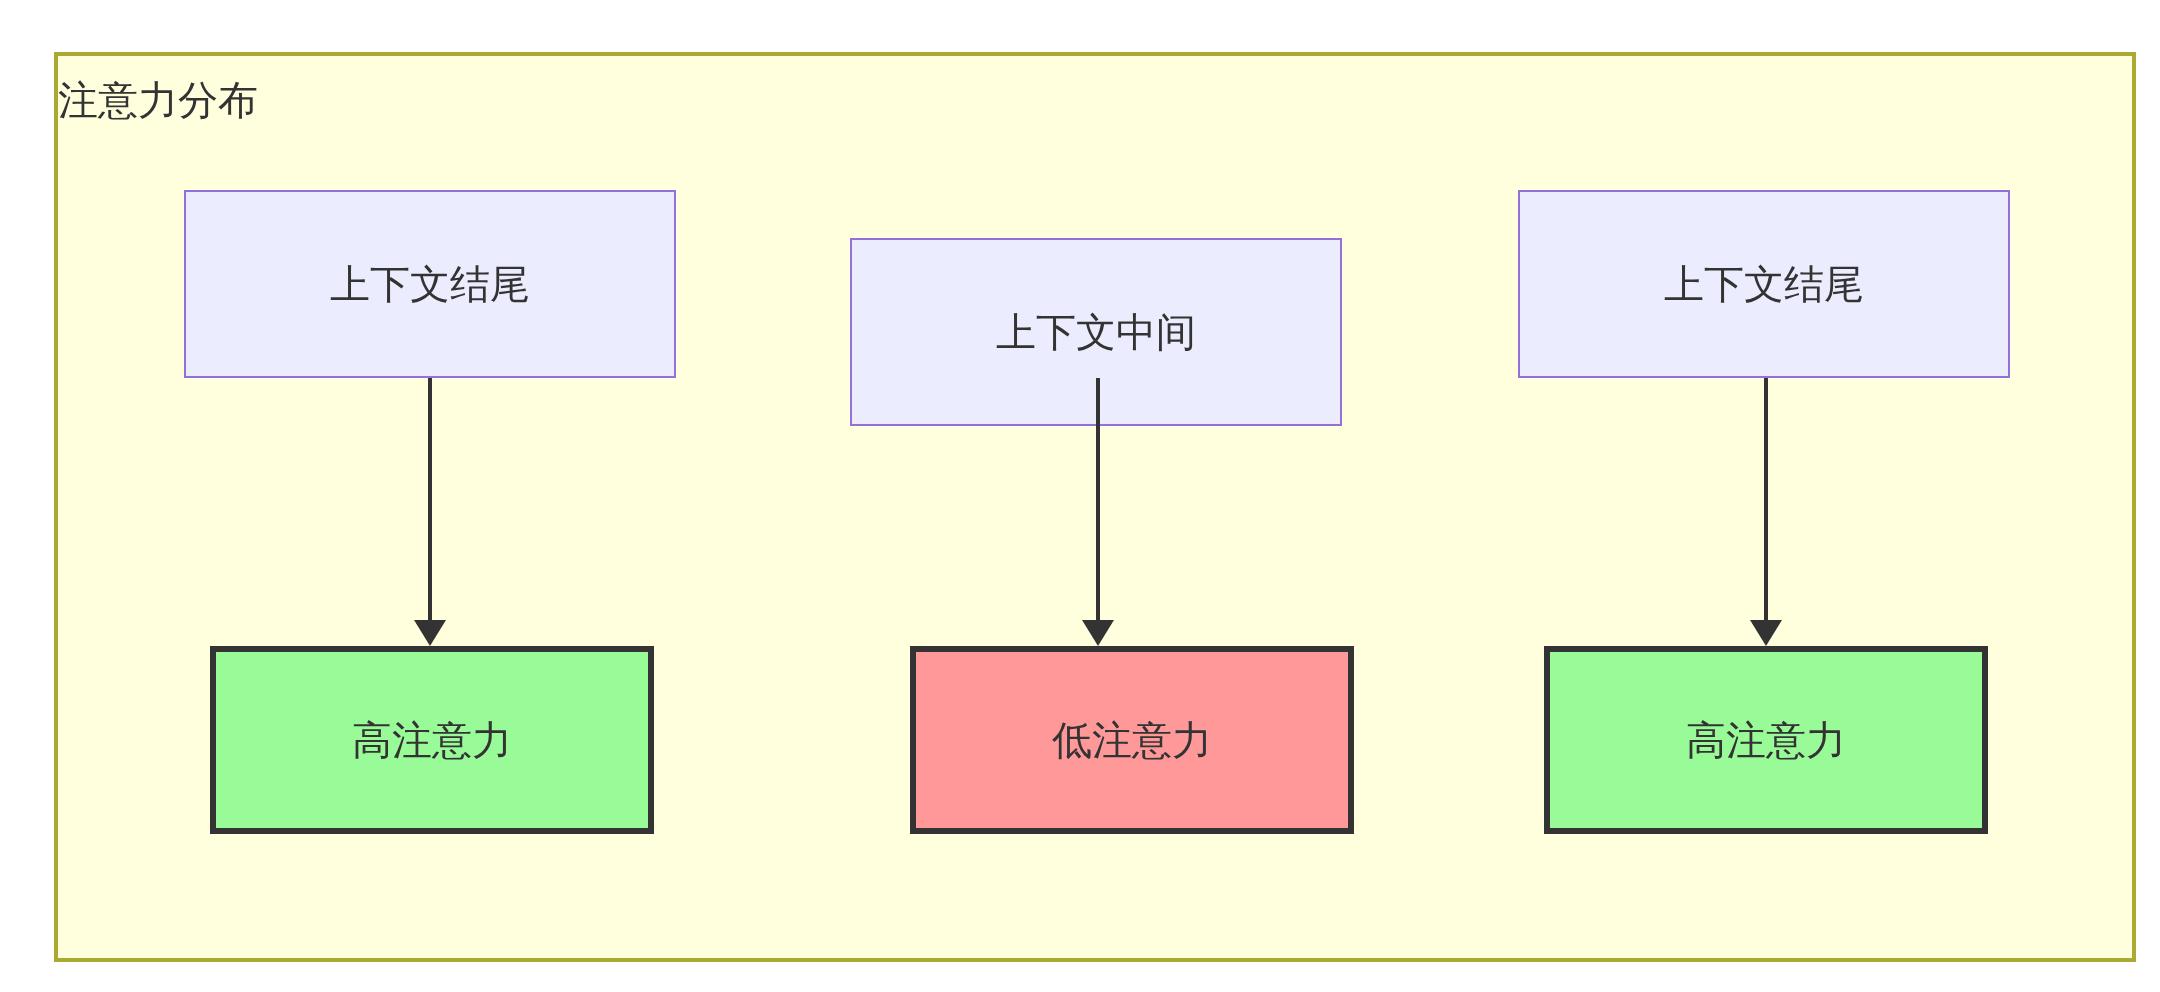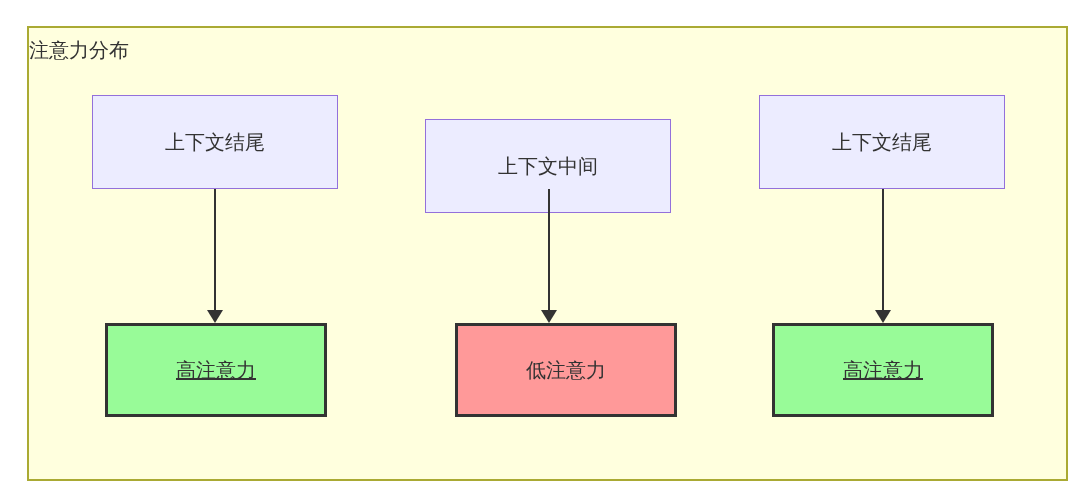--- a/index.html
+++ b/index.html
@@ -49,21 +49,21 @@
     height: 94px;
     background: var(--node-fill, #ececff);
     border: 1px solid var(--node-border, #9370db);
   }
   .node.target {
     top: 295px;
     width: 222px;
     height: 94px;
     border: 3px solid var(--result-border, #333333);
   }
-  .node.target.high { background: var(--high-fill, #98fb98); text-decoration: underline; }
+  .node.target.high { background: var(--high-fill, #98fb98); }
   .node.target.low  { background: var(--low-fill,  #ff9999); margin-left: 16px; }
   .arrow {
     position: absolute;
     top: 161px;
     width: 2px;
     height: 122px;
     background: var(--arrow-color, #333333);
   }
   .arrow::after {
     content: "";

